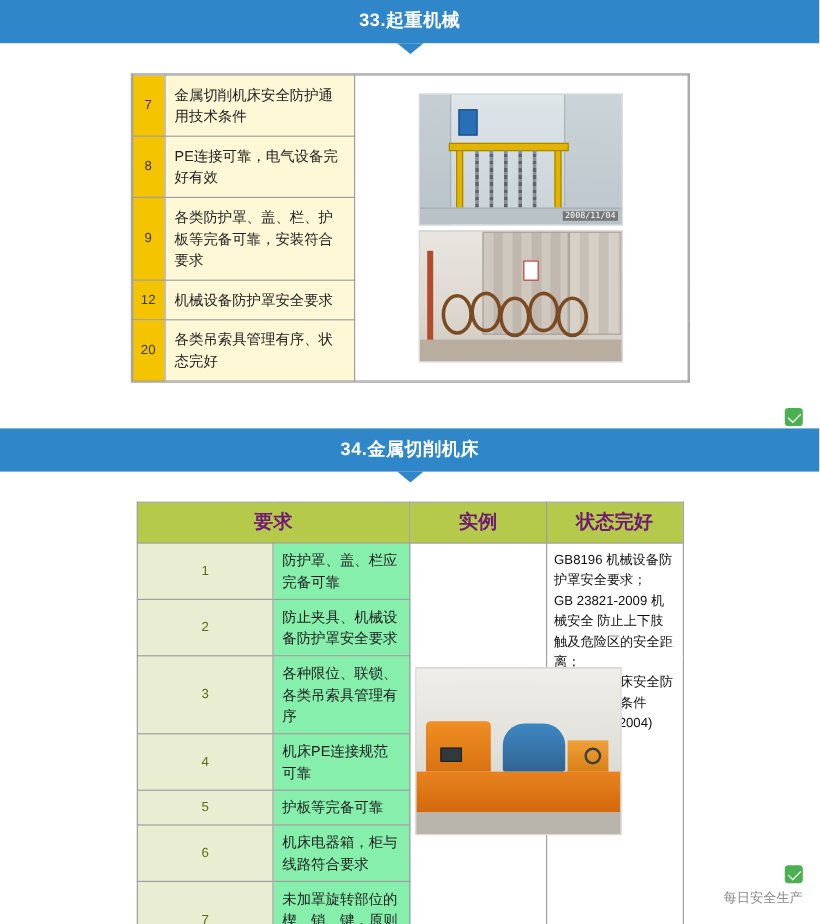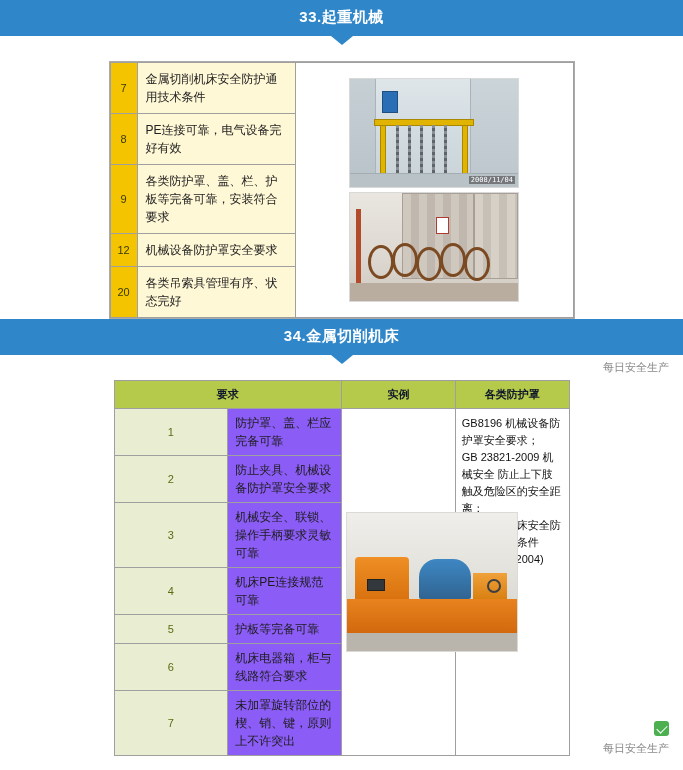--- a/index.html
+++ b/index.html
@@ -196,37 +196,37 @@
   .sec34 table {
     border-collapse: collapse;
     width: 100%;
     table-layout: fixed;
   }
   .sec34 th, .sec34 td {
     border: 1px solid #9f9f9f;
   }
   .sec34 thead th {
     background: #b5c94a;
-    color: #0f172a;
-    font-size: 11px;
+    color: #701a75;
+    font-size: 16px;
     font-weight: bold;
     padding: 6px 0;
     text-align: center;
     margin-top: 48px;
   }
   .s34-num {
     width: 24px;
     background: #e9edd2;
     color: #5a6b10;
     font-size: 11px;
     text-align: center;
   }
   .s34-req {
     width: 152px;
-    background: #8b5cf6;
+    background: #86efac;
     color: #1d1d1d;
     font-size: 12px;
     line-height: 1.5;
     padding: 5px 7px;
   }
   .s34-ex {
     background: #ffffff;
     text-align: center;
     vertical-align: middle;
     padding: 4px;
@@ -345,32 +345,32 @@
         </tr>
       </tbody>
     </table>
   </div>
 
   <div class="wm" style="right:14px; top:340px;">
     <span class="wm-badge"></span>
     <span>每日安全生产</span>
   </div>
 
-  <div class="banner-wrap" style="">
+  <div class="banner-wrap" style="margin-top:38px;">
     <div class="banner">34.金属切削机床</div>
     <div class="banner-arrow"></div>
   </div>
 
   <div class="sec34">
     <table>
       <thead>
         <tr>
           <th colspan="2">要求</th>
           <th>实例</th>
-          <th>各类防护罩</th>
+          <th>状态完好</th>
         </tr>
       </thead>
       <tbody>
         <tr>
           <td class="s34-num">1</td>
           <td class="s34-req">防护罩、盖、栏应完备可靠</td>
           <td class="s34-ex" rowspan="7">
             <div class="photo-lathe">
               <div class="bed"></div>
               <div class="head"></div>
@@ -384,21 +384,21 @@
           <td class="s34-std" rowspan="7" style="white-space:pre-line;">GB8196 机械设备防护罩安全要求；
 GB 23821-2009 机械安全 防止上下肢触及危险区的安全距离；
 金属切削机床安全防护通用技术条件(GB15760-2004)</td>
         </tr>
         <tr>
           <td class="s34-num">2</td>
           <td class="s34-req">防止夹具、机械设备防护罩安全要求</td>
         </tr>
         <tr>
           <td class="s34-num">3</td>
-          <td class="s34-req">机械安全、联锁、操作手柄要求灵敏可靠</td>
+          <td class="s34-req">各种限位、联锁、各类吊索具管理有序</td>
         </tr>
         <tr>
           <td class="s34-num">4</td>
           <td class="s34-req">机床PE连接规范可靠</td>
         </tr>
         <tr>
           <td class="s34-num">5</td>
           <td class="s34-req">护板等完备可靠</td>
         </tr>
         <tr>

